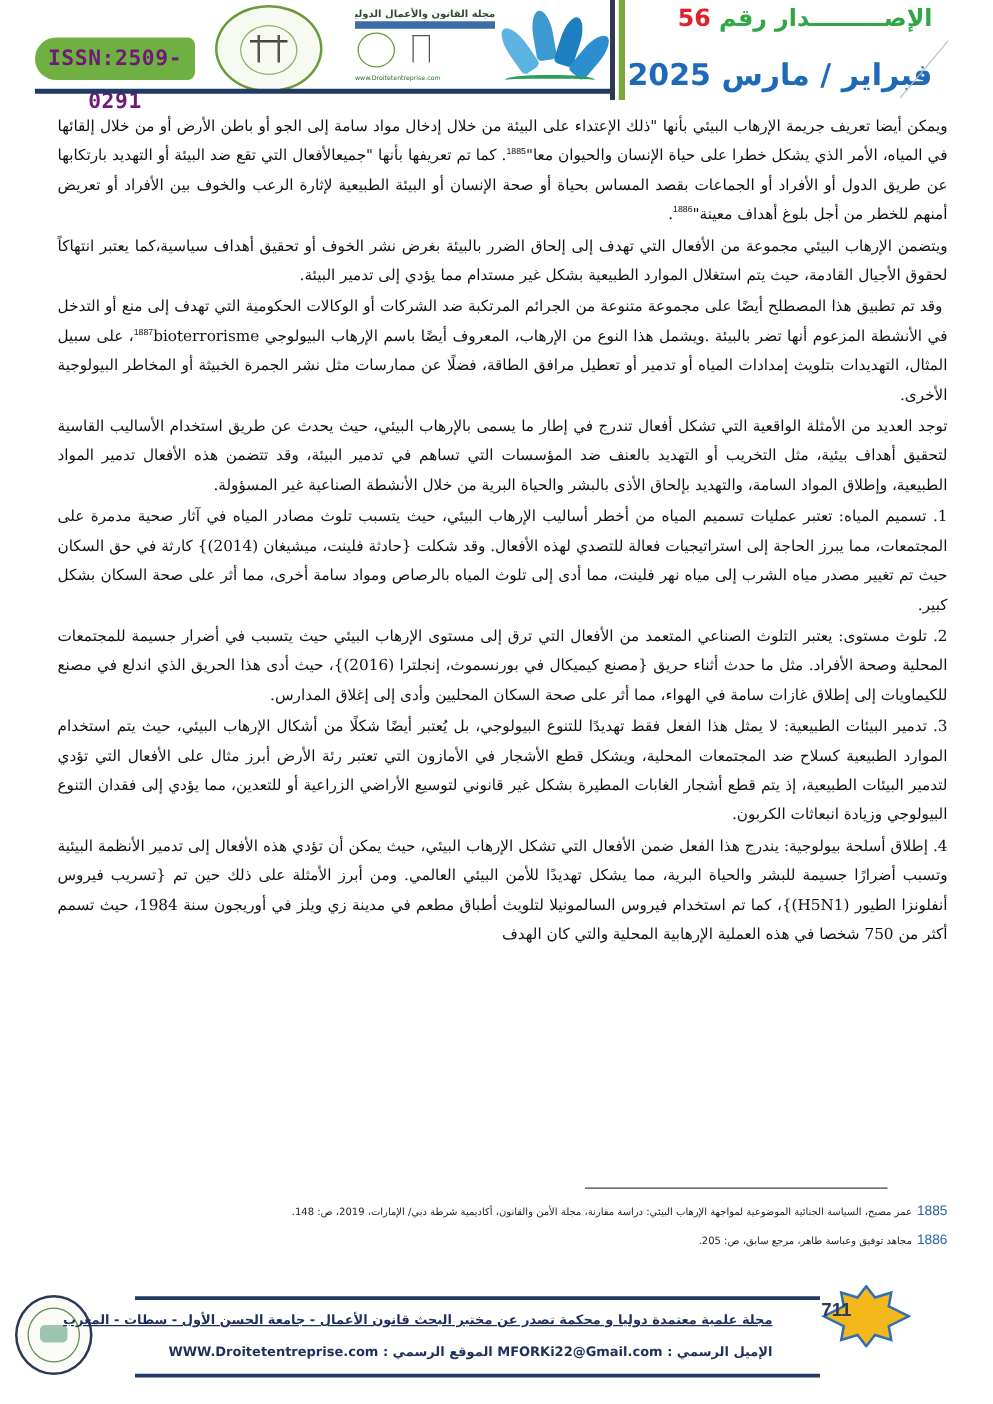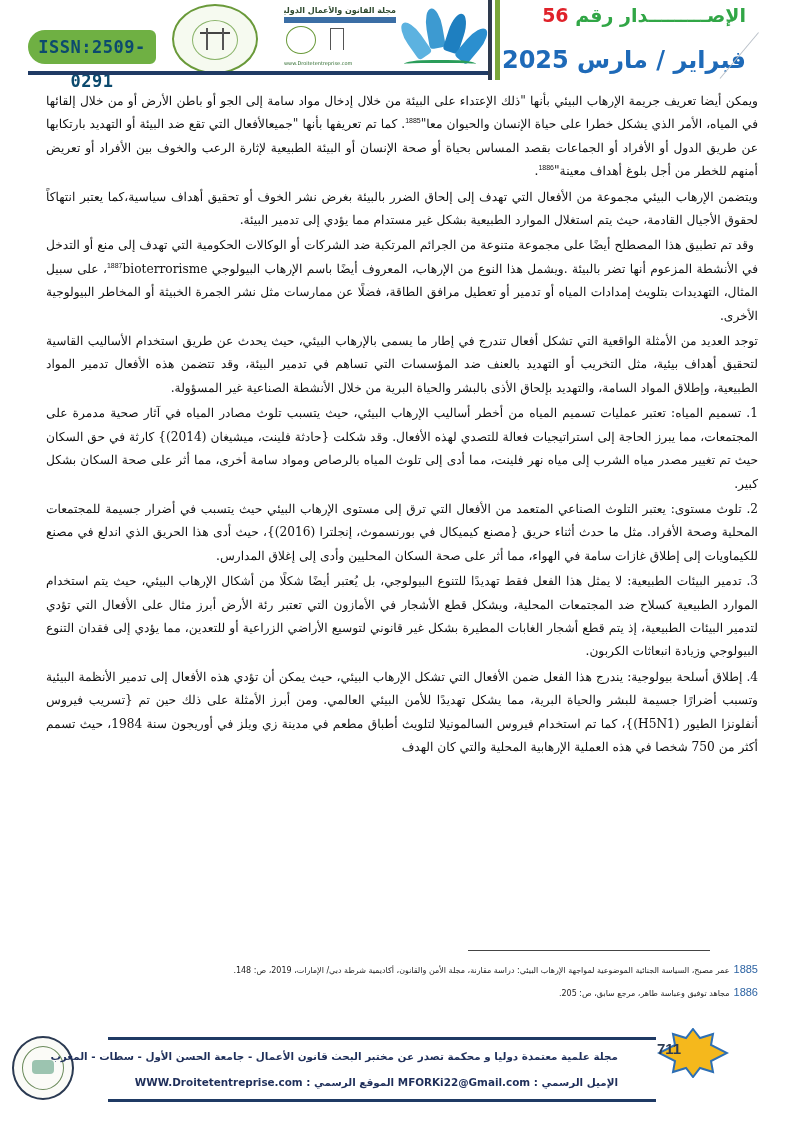--- a/index.html
+++ b/index.html
@@ -4,21 +4,21 @@
 <style>
   * { box-sizing: border-box; margin: 0; padding: 0; }
   html, body { width: 794px; height: 1123px; background: #ffffff; overflow: hidden; }
   body { position: relative; font-family: "DejaVu Sans", sans-serif; color: #111; }
 
   
   .header { position: absolute; left: 0; top: 0; width: 794px; height: 90px; }
   .issn-badge {
     position: absolute; left: 28px; top: 30px; width: 128px; height: 34px;
     background: #6fb043; border-radius: 17px 6px 6px 17px;
-    color: #0c4a6e; font-family: "DejaVu Sans Mono", monospace; font-weight: bold;
+    color: #701a75; font-family: "DejaVu Sans Mono", monospace; font-weight: bold;
     font-size: 17px; line-height: 34px; text-align: center; letter-spacing: 0.5px;
   }
   .lab-seal {
     position: absolute; left: 172px; top: 4px; width: 86px; height: 70px;
     border: 2px solid #6a9a3a; border-radius: 50%; background: #f6faf0;
   }
   .lab-seal .inner { position: absolute; left: 18px; top: 14px; width: 46px; height: 40px; border: 1px solid #8ab46a; border-radius: 50%; }
   .lab-seal .scale { position: absolute; left: 32px; top: 22px; width: 18px; height: 22px; border-left: 2px solid #555; border-right: 2px solid #555; }
   .lab-seal .scale-bar { position: absolute; left: 26px; top: 26px; width: 30px; height: 2px; background: #444; }
   .journal-logo {
@@ -61,21 +61,21 @@
 
   
   .fn-rule { position: absolute; left: 468px; top: 950px; width: 242px; height: 1px; background: #444; }
   .footnotes { position: absolute; left: 46px; top: 960px; width: 712px; direction: rtl; font-family: "DejaVu Sans", sans-serif; font-size: 8px; color: #222; }
   .fn { height: 23px; line-height: 18px; white-space: nowrap; }
   .fn .fnum { color: #2d63a3; font-size: 11px; font-family: "Liberation Sans", sans-serif; margin-left: 4px; }
 
   
   .footer-rule-top { position: absolute; left: 108px; top: 1037px; width: 548px; height: 3px; background: #1f3a64; }
   .footer-rule-bot { position: absolute; left: 108px; top: 1099px; width: 548px; height: 3px; background: #1f3a64; }
-  .footer-line1 { position: absolute; left: 108px; top: 1050px; width: 510px; direction: rtl; text-align: left; font-family: "DejaVu Sans", sans-serif; font-weight: bold; font-size: 10.4px; color: #1f2f5a; white-space: nowrap; }
+  .footer-line1 { position: absolute; left: 108px; top: 1050px; width: 510px; direction: rtl; text-align: left; font-family: "DejaVu Sans", sans-serif; font-weight: bold; font-size: 10.4px; color: #1f2f5a; white-space: nowrap; text-decoration: underline; }
   .footer-line2 { position: absolute; left: 108px; top: 1076px; width: 510px; direction: rtl; font-family: "DejaVu Sans", sans-serif; font-weight: bold; font-size: 10.4px; color: #1f2f5a; white-space: nowrap; }
   .page-star { position: absolute; left: 657px; top: 1028px; width: 72px; height: 50px; }
   .page-num { position: absolute; left: 657px; top: 1040px; width: 72px; text-align: left; font-family: "Liberation Sans", sans-serif; font-weight: bold; font-size: 15px; color: #2b3a52; }
   .footer-seal { position: absolute; left: 12px; top: 1036px; width: 62px; height: 64px; border: 2px solid #2b3a52; border-radius: 50%; background: #fbfbf7; }
   .footer-seal .ring { position: absolute; left: 8px; top: 8px; width: 42px; height: 44px; border: 1px solid #6a8a5a; border-radius: 50%; }
   .footer-seal .mark { position: absolute; left: 18px; top: 22px; width: 22px; height: 14px; background: #9cc4b0; border-radius: 4px; }
 </style>
 </head>
 <body>
 

